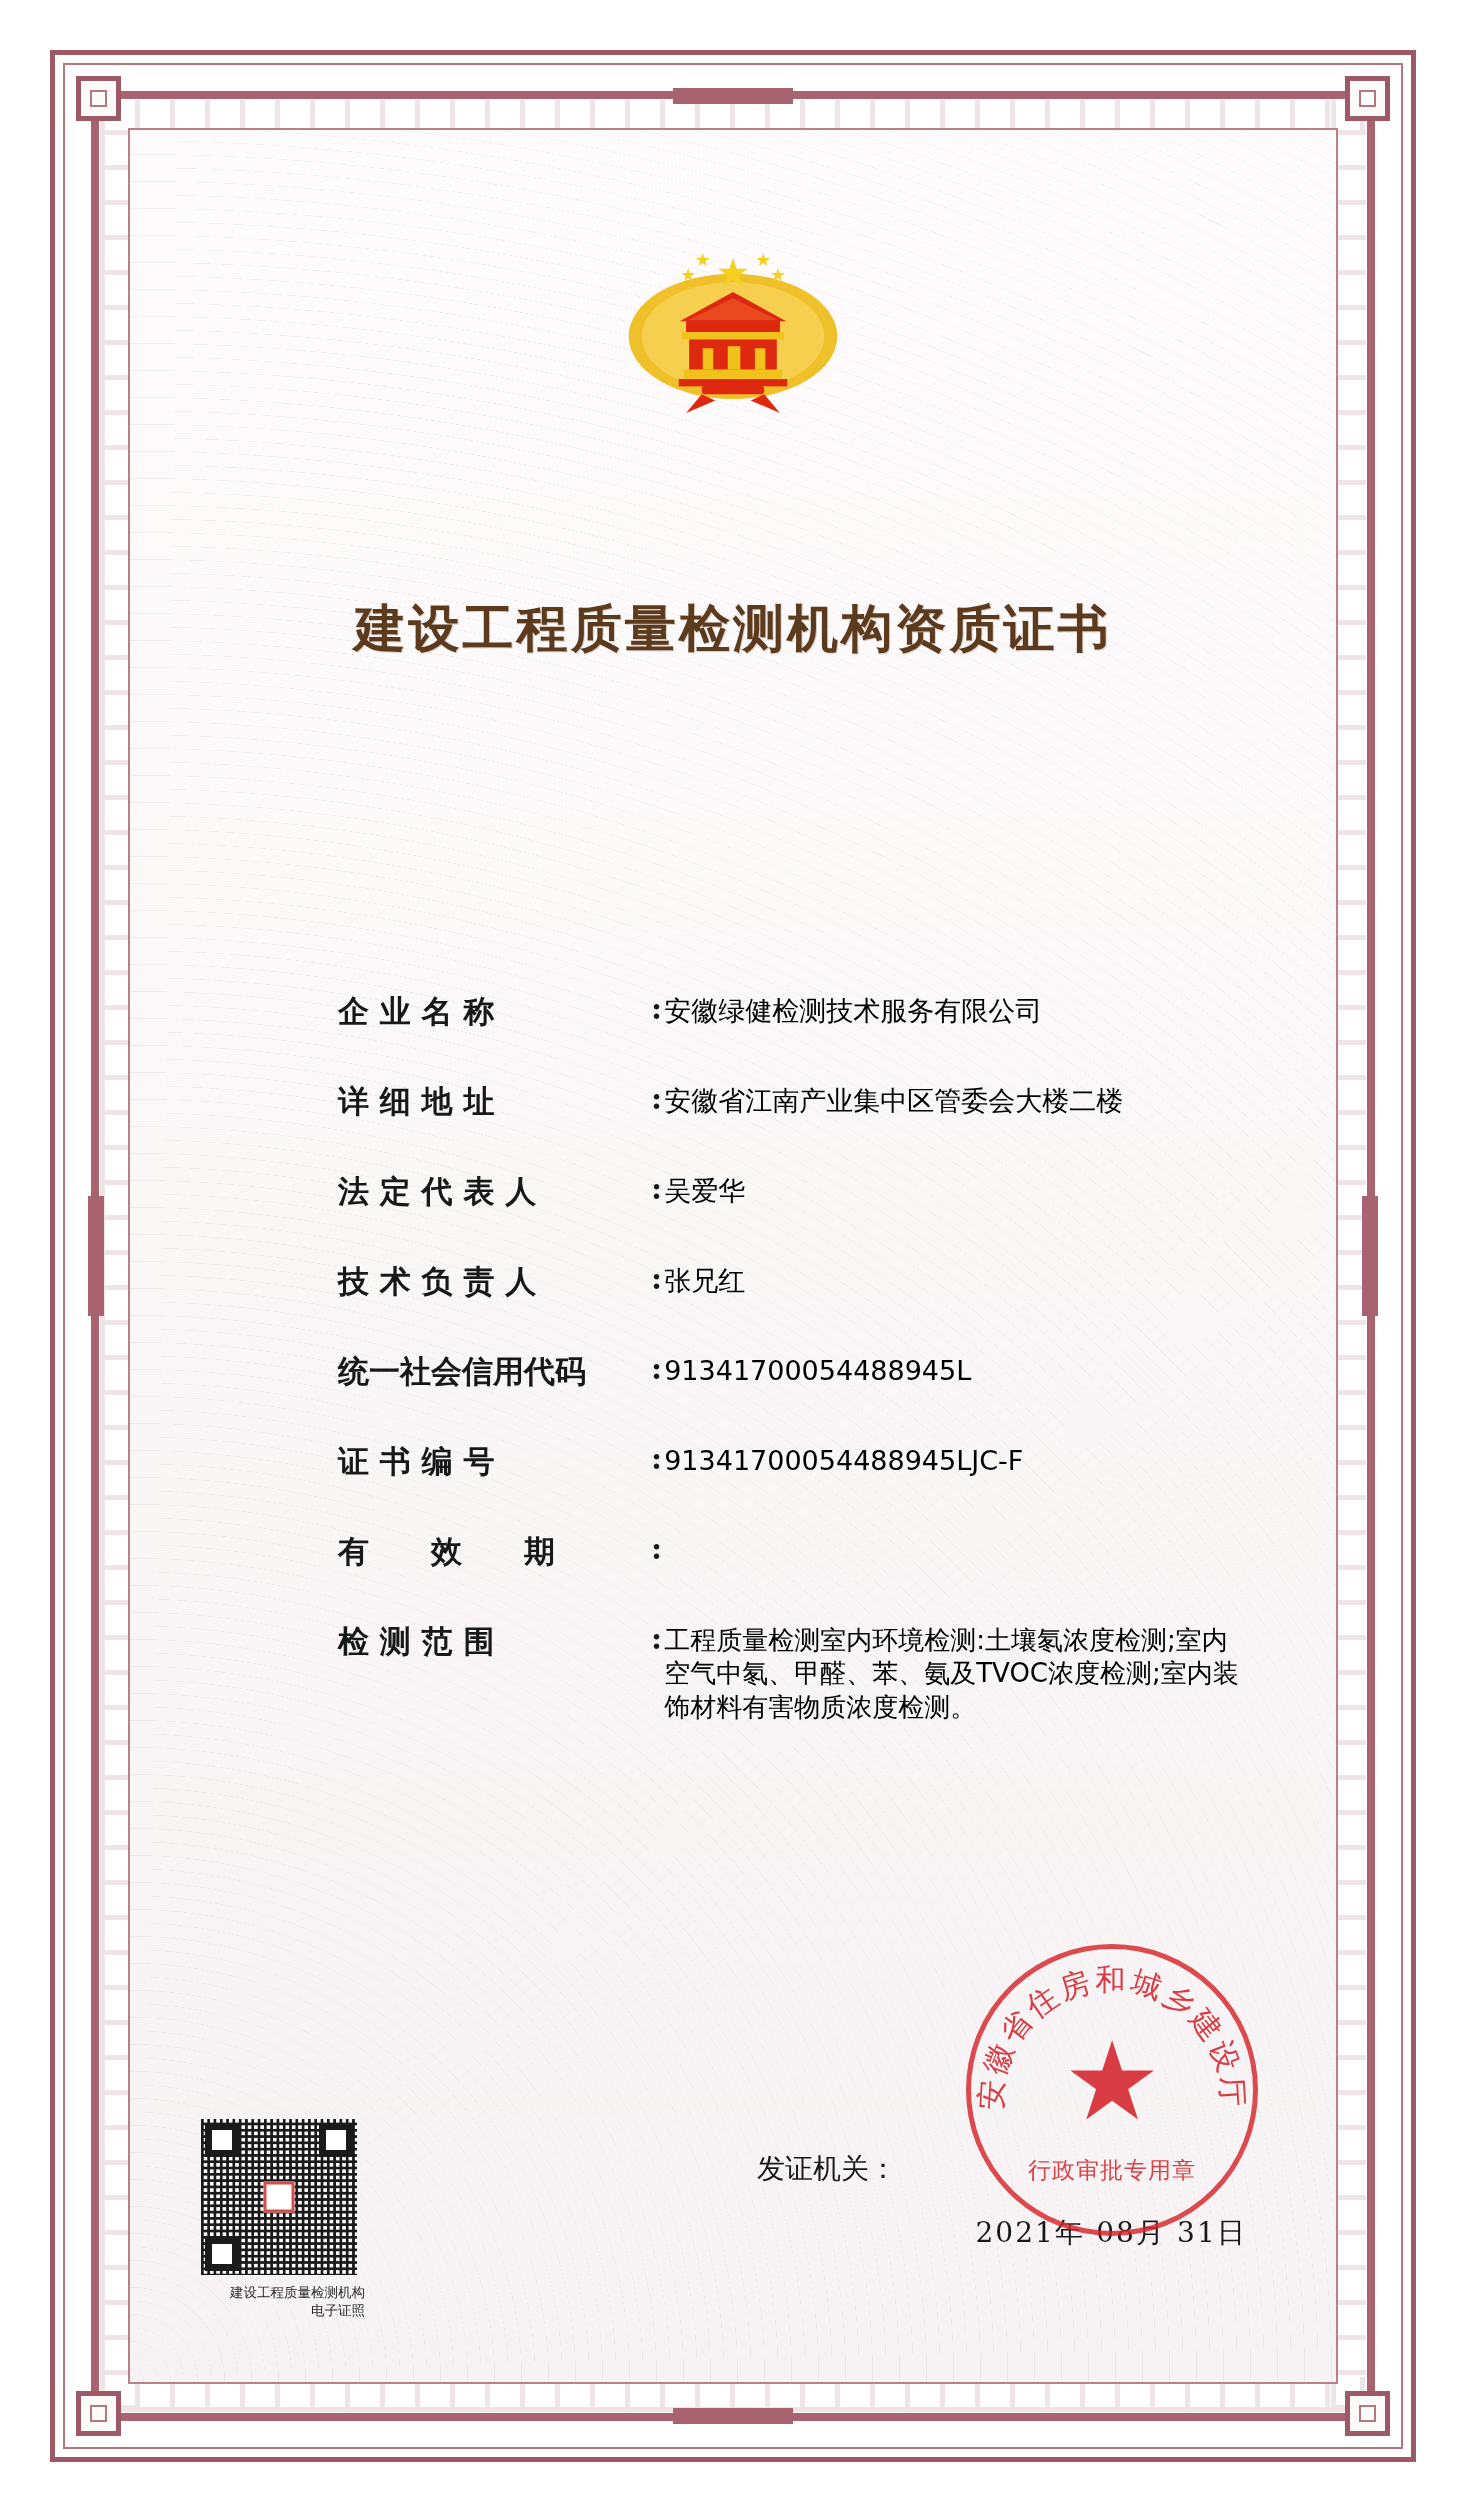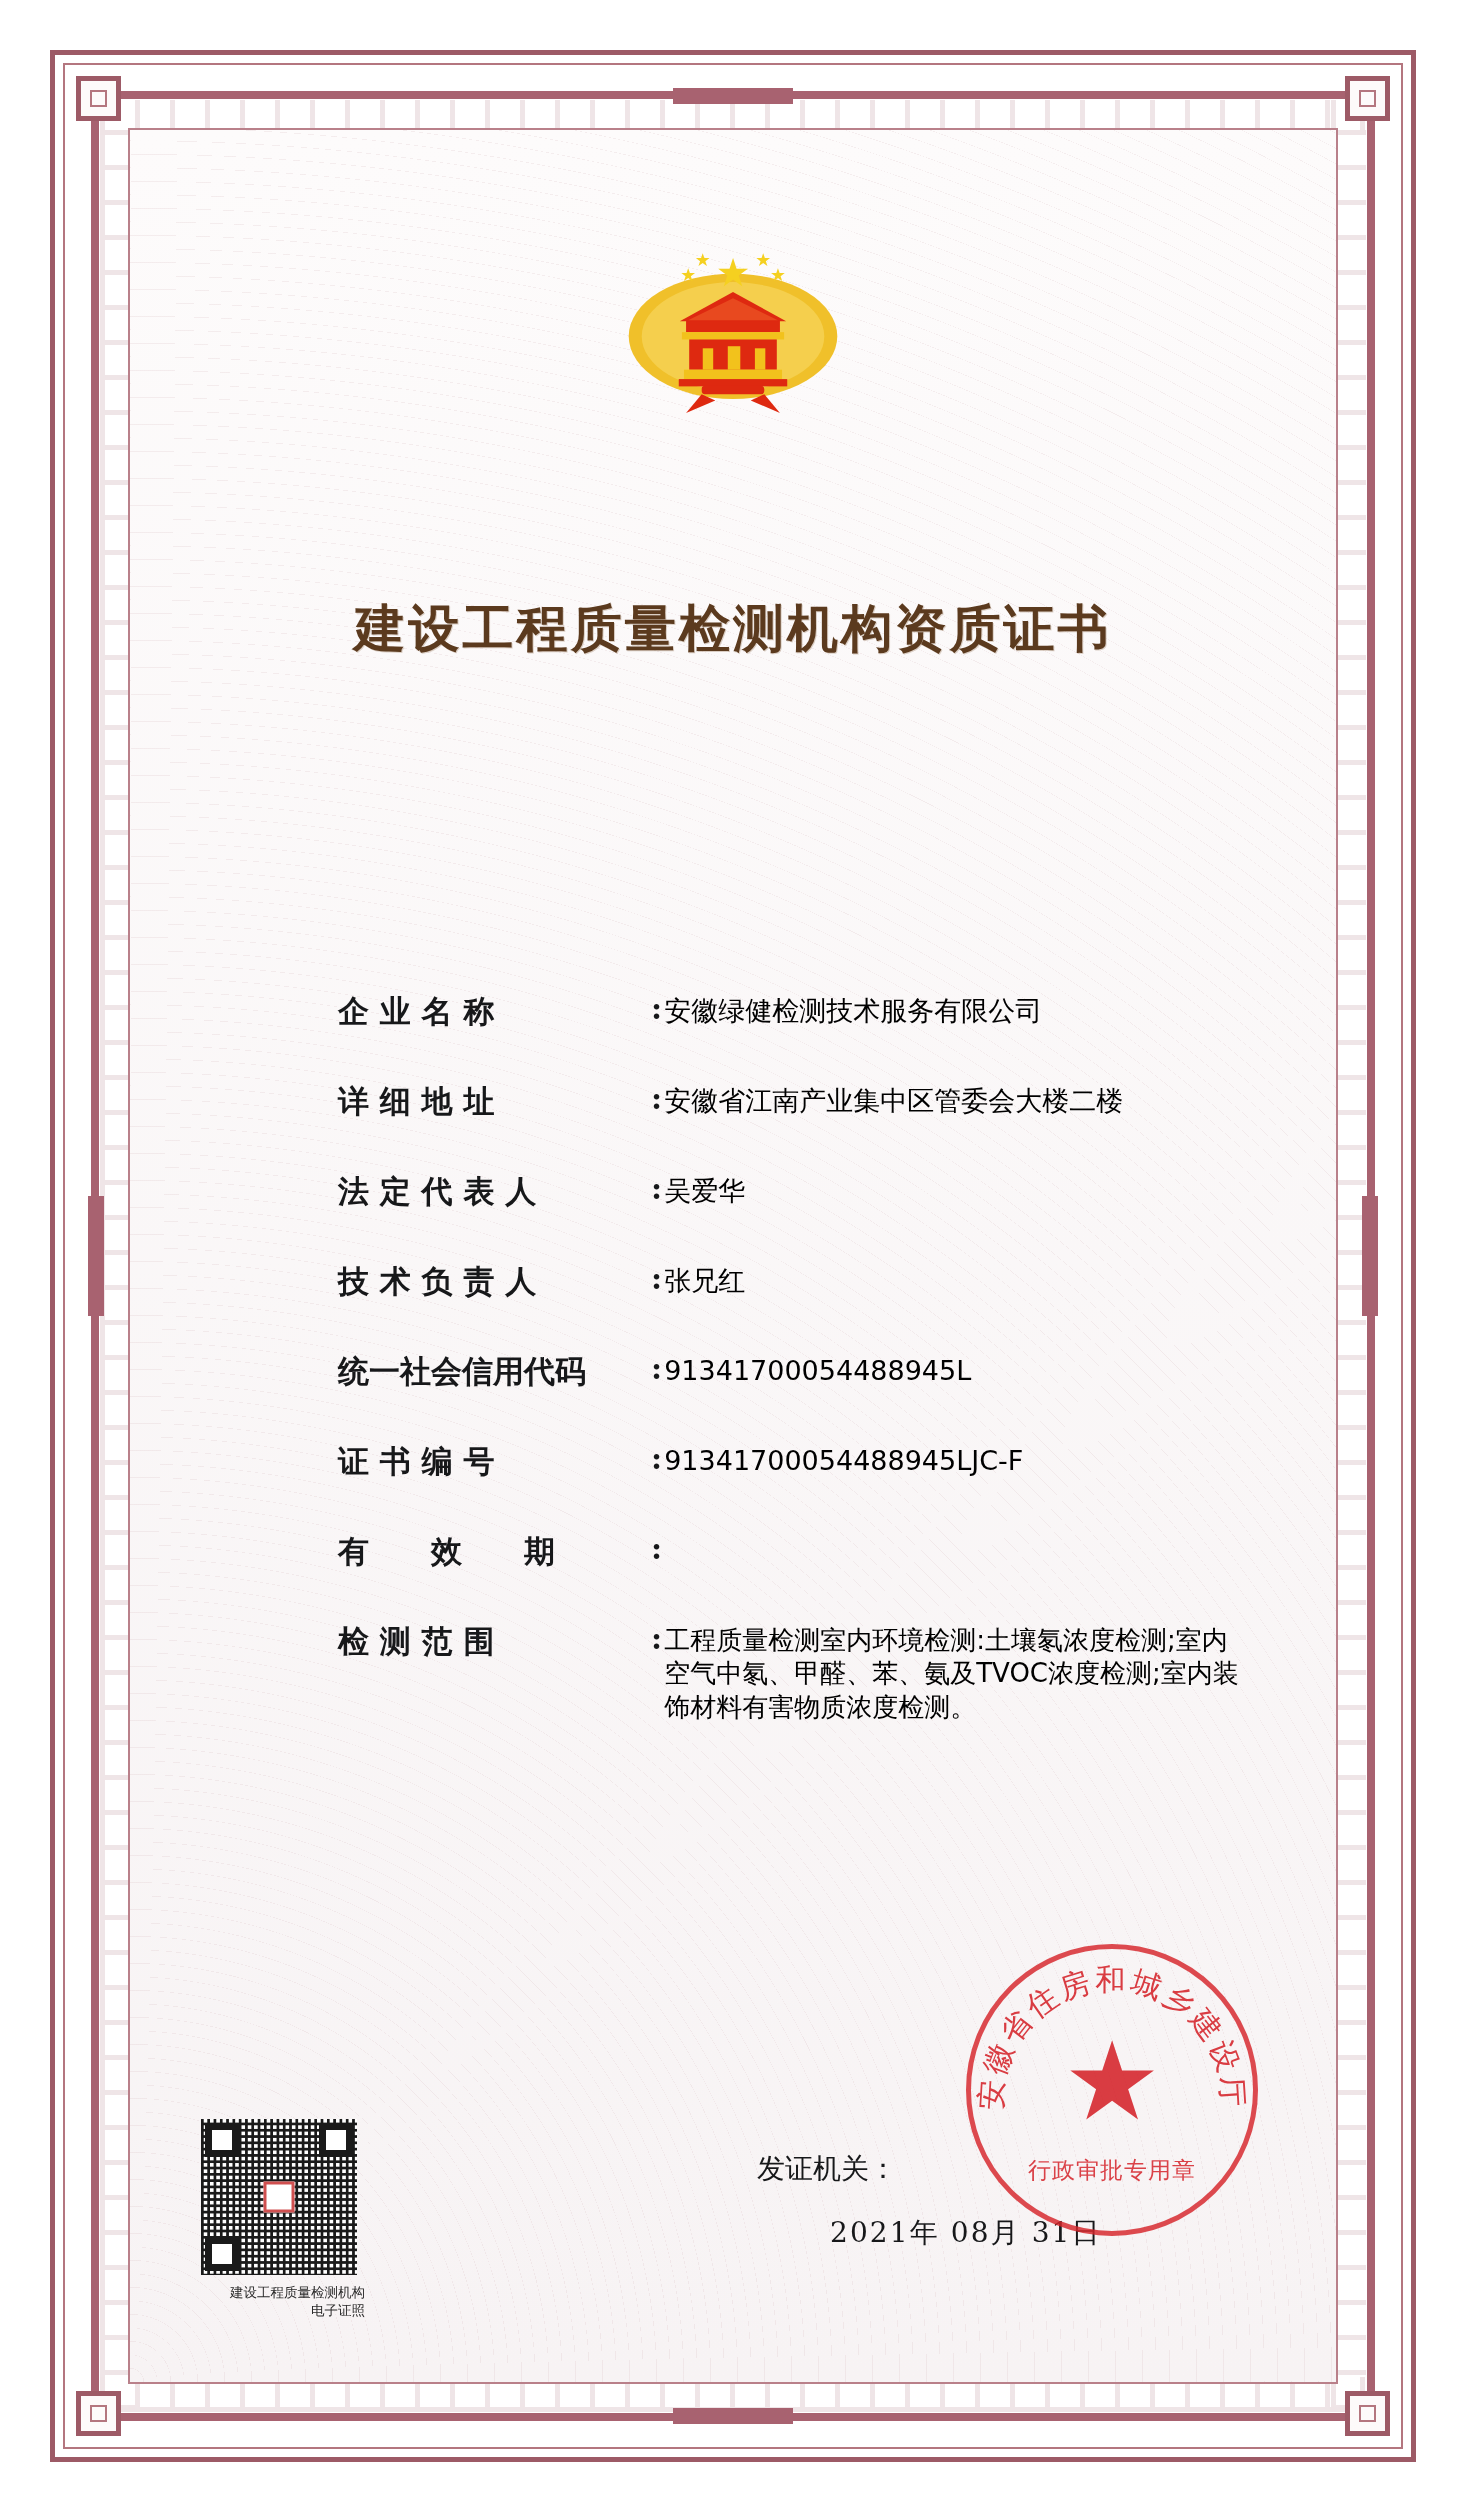--- a/index.html
+++ b/index.html
@@ -265,20 +265,21 @@
     margin-left: 83px;
     margin-top: 32px;
   }
   .issue-date {
     margin-top: 26px;
     margin-left: 156px;
     font-family: "DejaVu Serif", "Liberation Serif", serif;
     font-size: 28px;
     color: #17181a;
     letter-spacing: 2.1px;
+    text-align: right;
   }
 
   
   .seal {
     position: absolute;
     right: 78px;
     bottom: 146px;
     width: 292px;
     height: 292px;
     pointer-events: none;

